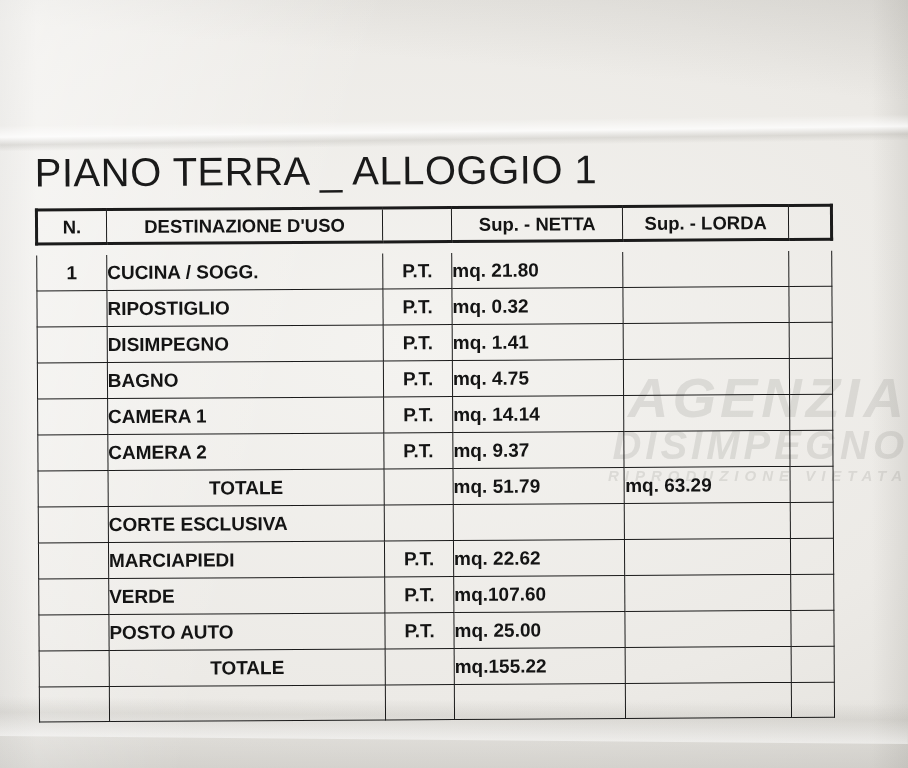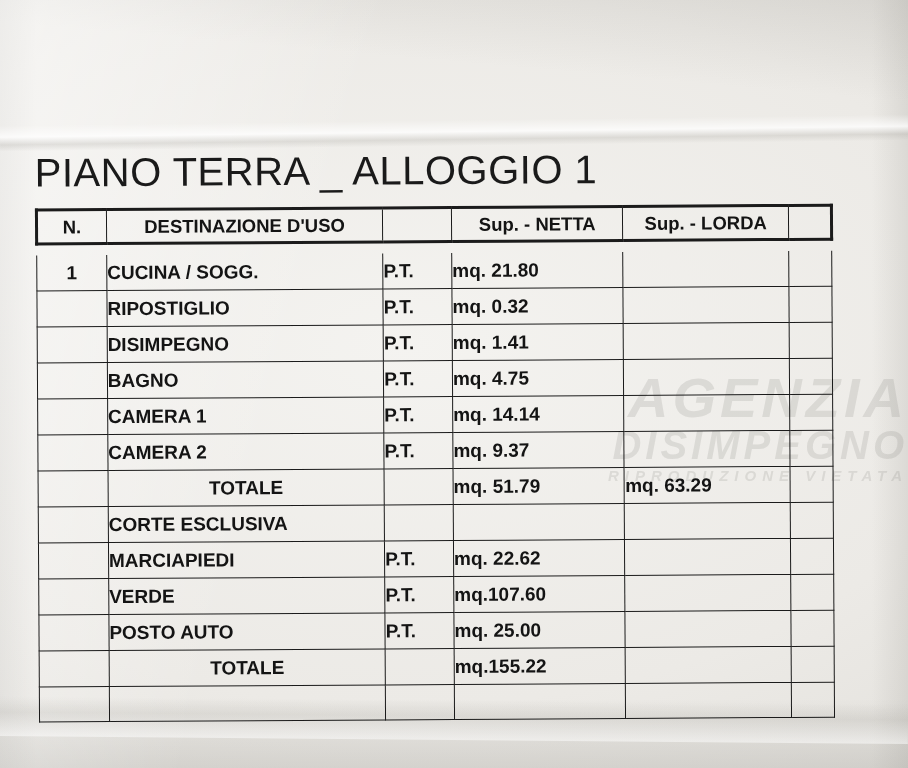--- a/index.html
+++ b/index.html
@@ -99,21 +99,21 @@
     border-top-width: 3px;
     border-bottom-width: 3px;
     height: 31px;
     font-size: 18.5px;
   }
   tr.head td.first { border-left-width: 3px; }
   tr.head td.last { border-right-width: 3px; }
 
   .c-n     { width: 66px;  text-align: center; }
   .c-dest  { width: 268px; text-align: left;  padding-left: 12px; }
-  .c-pt    { width: 66px;  text-align: left; }
+  .c-pt    { width: 66px;  text-align: center; }
   .c-netta { width: 166px; text-align: left;  padding-left: 16px; }
   .c-lorda { width: 160px; text-align: left;  padding-left: 18px; }
   .c-tail  { width: 40px; }
 
   .center { text-align: center; padding-left: 0; }
   .hdr-center { text-align: center; }
 
   
   tr.gap td {
     height: 9px;

